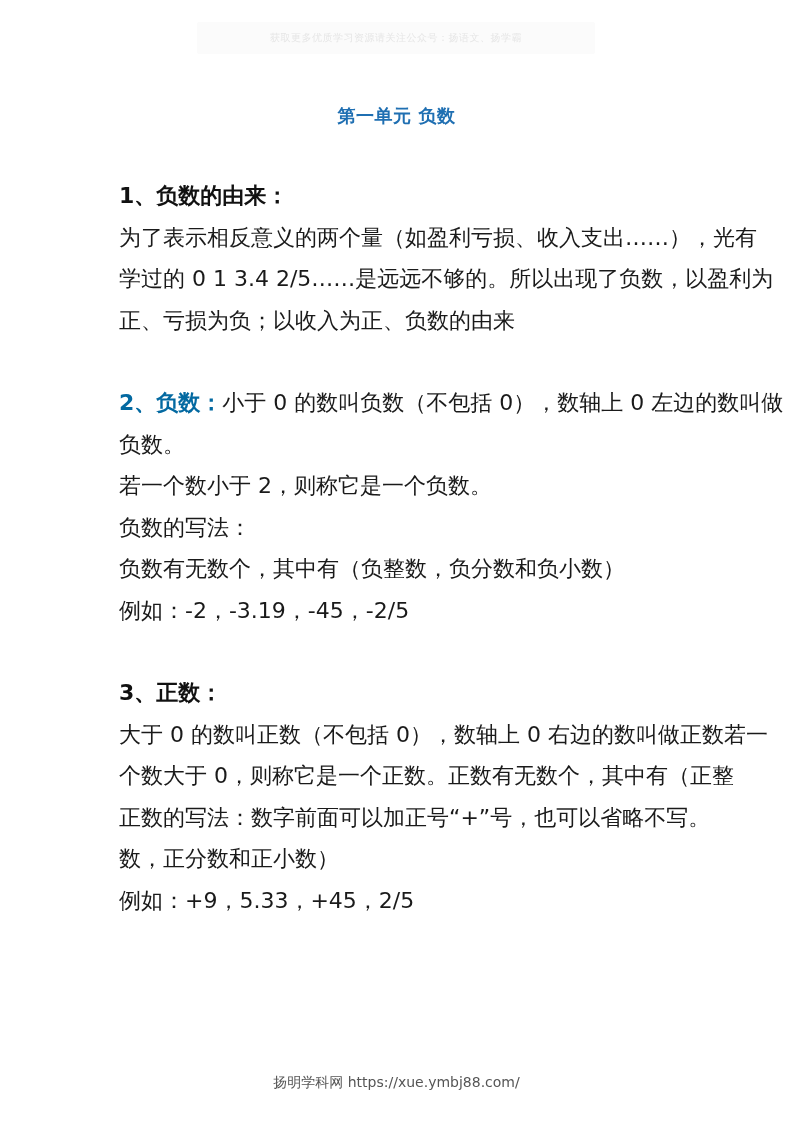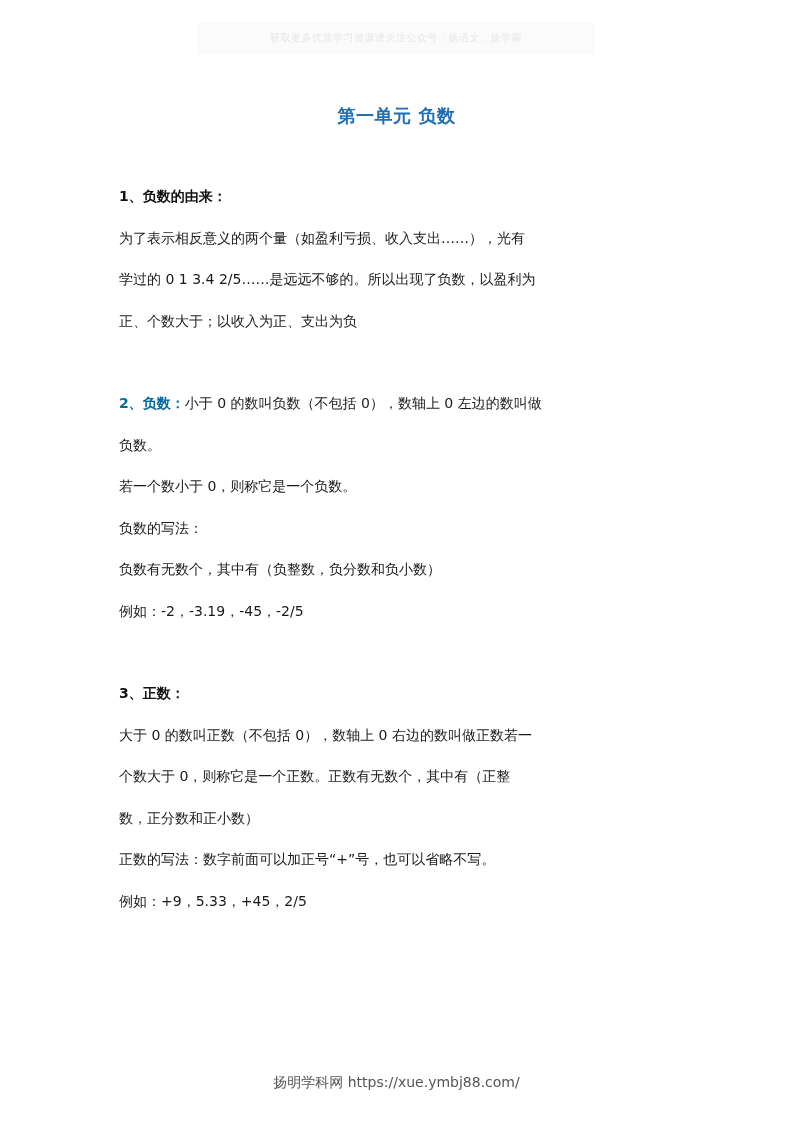--- a/index.html
+++ b/index.html
@@ -44,21 +44,21 @@
       color: #1f6fb2;
       letter-spacing: 0.5px;
     }
     .content {
       position: absolute;
       left: 119px;
       top: 186px;
       width: 560px;
     }
     .line {
-      font-size: 14px;
+      font-size: 22px;
       line-height: 20px;
       height: 20px;
       margin-bottom: 21.5px;
       white-space: nowrap;
       color: #1a1a1a;
     }
     .heading {
       font-weight: bold;
       color: #111111;
     }
@@ -93,43 +93,43 @@
 </div>
 
 <div class="title">第一单元  负数</div>
 
 <div class="content">
 
   <div>
     <div class="line heading">1、负数的由来：</div>
     <div class="line">为了表示相反意义的两个量（如盈利亏损、收入支出……），光有</div>
     <div class="line">学过的 0 1 3.4 2/5……是远远不够的。所以出现了负数，以盈利为</div>
-    <div class="line">正、个数大于；以收入为正、支出为负</div>
+    <div class="line">正、亏损为负；以收入为正、负数的由来</div>
   </div>
 
   <div class="gap"></div>
 
   <div>
     <div class="line">
       <span class="bold-inline">2、负数：</span><span>小于 0 的数叫负数（不包括 0），数轴上 0 左边的数叫做</span>
     </div>
     <div class="line">负数。</div>
-    <div class="line">若一个数小于 0，则称它是一个负数。</div>
+    <div class="line">若一个数小于 2，则称它是一个负数。</div>
     <div class="line">负数的写法：</div>
     <div class="line">负数有无数个，其中有（负整数，负分数和负小数）</div>
     <div class="line">例如：-2，-3.19，-45，-2/5</div>
   </div>
 
   <div class="gap"></div>
 
   <div>
     <div class="line heading">3、正数：</div>
     <div class="line">大于 0 的数叫正数（不包括 0），数轴上 0 右边的数叫做正数若一</div>
     <div class="line">个数大于 0，则称它是一个正数。正数有无数个，其中有（正整</div>
+    <div class="line">正数的写法：数字前面可以加正号“+”号，也可以省略不写。</div>
     <div class="line">数，正分数和正小数）</div>
-    <div class="line">正数的写法：数字前面可以加正号“+”号，也可以省略不写。</div>
     <div class="line">例如：+9，5.33，+45，2/5</div>
   </div>
 </div>
 
 <div class="footer-bar">
   <span class="footer-text">扬明学科网 https://xue.ymbj88.com/</span>
 </div>
 
 </body></html>

